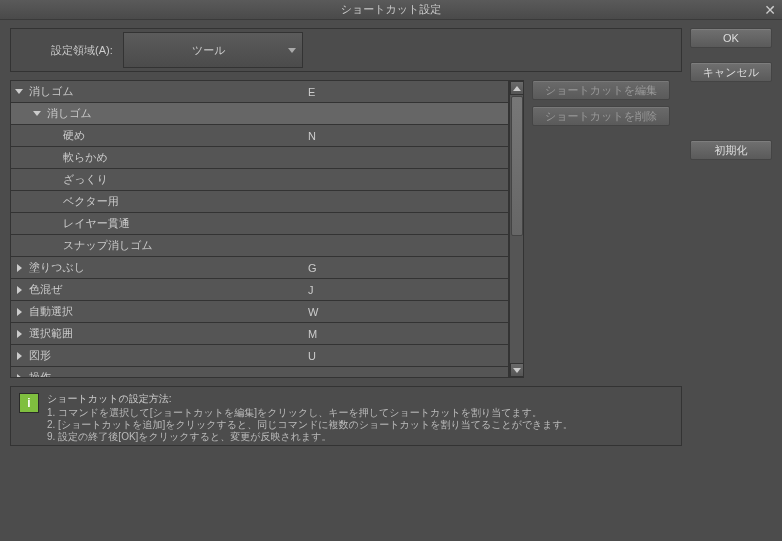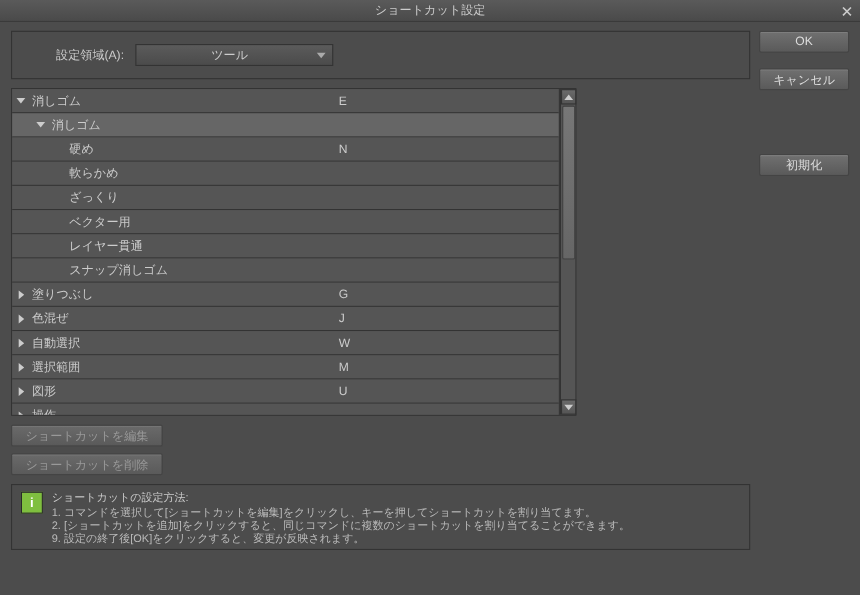--- a/index.html
+++ b/index.html
@@ -44,35 +44,35 @@
 .area-row {
   height: 44px;
   border: 1px solid #333;
   display: flex; align-items: center;
   padding-left: 40px;
   margin-bottom: 8px;
   background: #4c4c4c;
 }
 .area-row .label { color: #ccc; margin-right: 10px; }
 .dropdown {
-  width: 180px; height: 20px;
+  width: 180px; height: 36px;
   background: linear-gradient(to bottom, #5b5b5b, #4b4b4b);
   border: 1px solid #333;
   display: flex; align-items: center; justify-content: space-between;
   padding: 0 6px;
   color: #ccc;
   cursor: pointer;
 }
 .dropdown .chev {
   width: 0; height: 0;
   border-left: 4px solid transparent;
   border-right: 4px solid transparent;
   border-top: 5px solid #aaa;
 }
-.body-row { display: flex; gap: 8px; flex-direction: column; }
+.body-row { display: flex; gap: 8px; }
 .tree-wrap {
   width: 514px; height: 298px;
   border: 1px solid #333;
   background: #4c4c4c;
   display: flex;
 }
 .tree {
   flex: 1;
   border-right: 1px solid #333;
   overflow: hidden;

